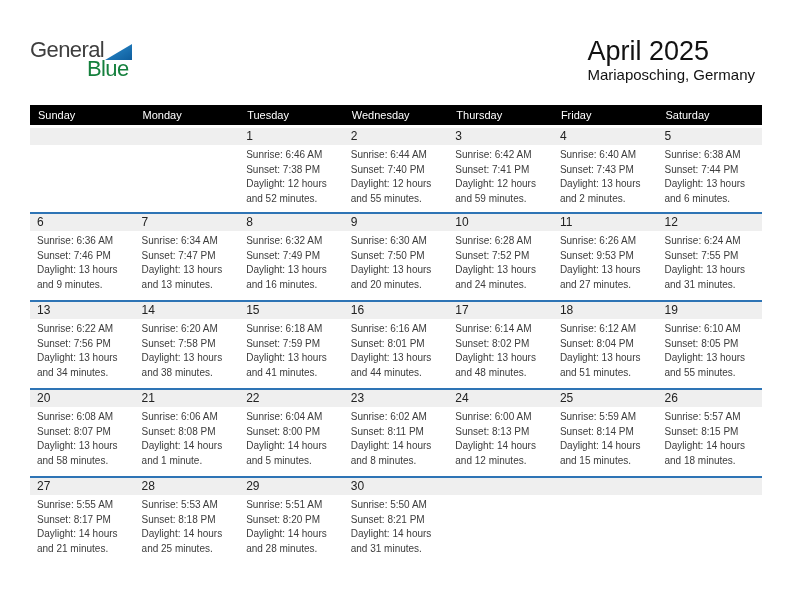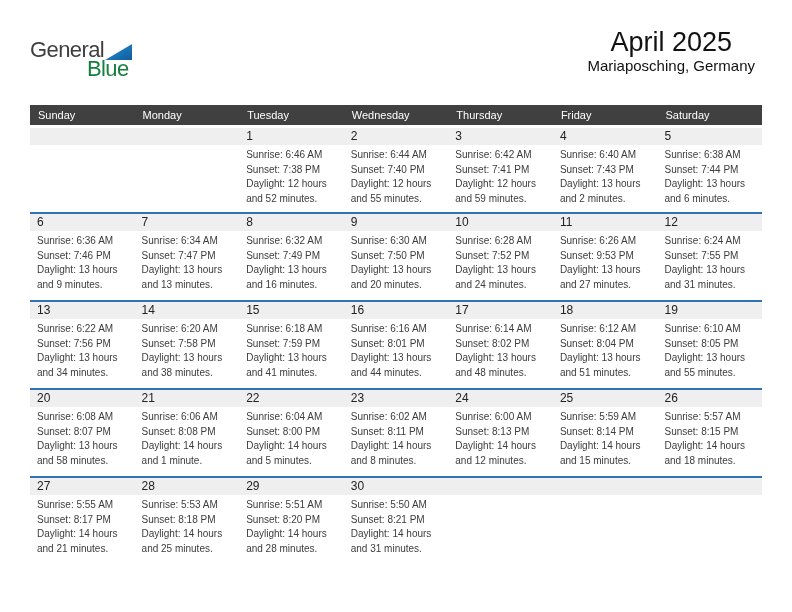--- a/index.html
+++ b/index.html
@@ -12,26 +12,26 @@
   .logo{position:absolute;left:30px;top:39px;}
   .logo-top{display:flex;align-items:flex-end;}
   .logo-general{font-size:22px;color:#3e3e3e;letter-spacing:-0.6px;line-height:1;}
   .logo-triangle{
     width:27px;height:16px;margin-left:1px;margin-bottom:1px;
     background:linear-gradient(to bottom right,#2d8fd0,#0e5d9d);
     clip-path:polygon(100% 0,100% 100%,0 100%);
   }
   .logo-blue{font-size:22px;color:#15803d;letter-spacing:-0.6px;line-height:1;margin-top:-3px;margin-left:57px;}
   
-  .title-block{position:absolute;right:37px;top:27px;text-align:center;}
+  .title-block{position:absolute;right:37px;top:36px;text-align:left;}
   .page-title{font-size:27px;line-height:30px;color:#121212;}
   .page-subtitle{font-size:15px;line-height:17px;color:#121212;}
   
   .calendar{position:absolute;left:30px;top:105px;width:732px;}
-  .weekday-row{display:flex;height:20px;background:#404040;}
+  .weekday-row{display:flex;height:20px;background:#000000;}
   .weekday{flex:1 1 0;color:#ffffff;font-size:11px;line-height:20px;padding-left:8px;overflow:hidden;white-space:nowrap;}
   .calendar-grid{margin-top:3px;}
   .week-row{display:flex;height:88px;box-sizing:border-box;border-top:2px solid #2E74B5;}
   .week-row.first{border-top:none;height:84px;}
   .day-cell{flex:1 1 0;overflow:hidden;}
   .day-number{height:17px;background:#EFEFEF;font-size:12px;line-height:17px;padding-left:7px;color:#222222;}
   .day-details{padding:3px 4px 0 7px;font-size:10px;line-height:14.6px;color:#3c3c3c;}
   .detail-line{white-space:nowrap;}
 </style>
 </head>

